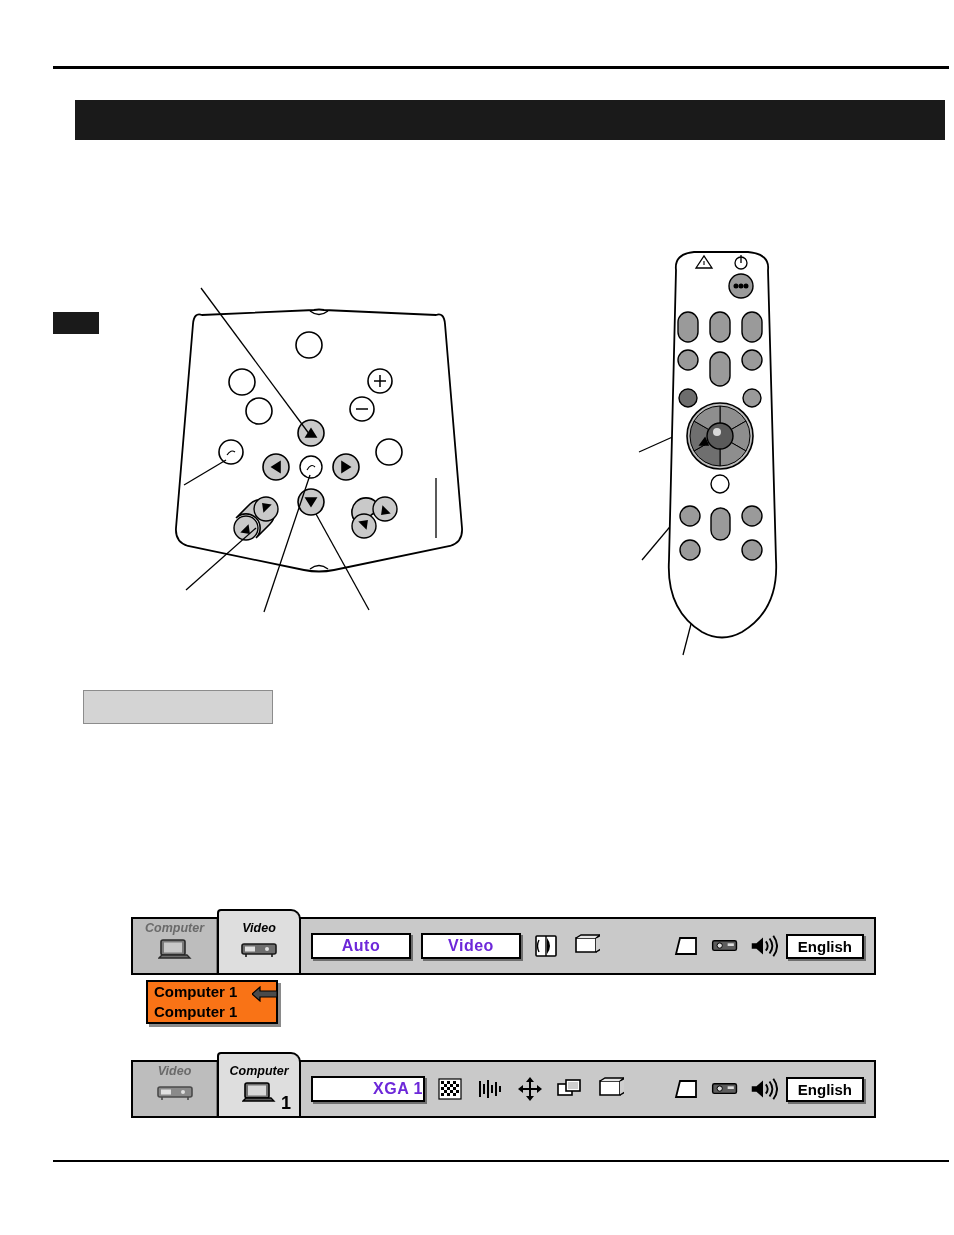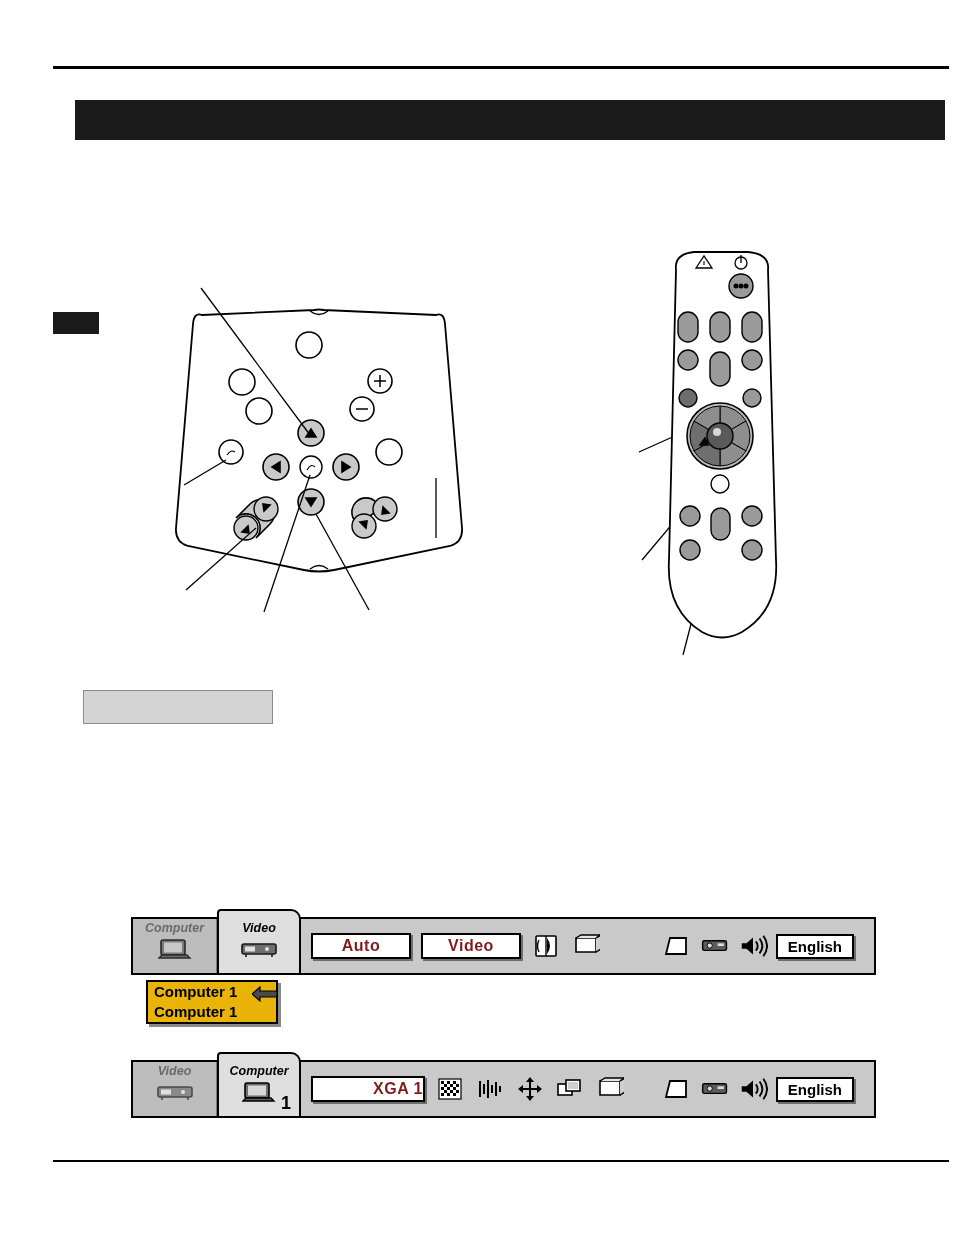--- a/index.html
+++ b/index.html
@@ -136,35 +136,35 @@
   .inputgroup {
     flex: 1;
     display: flex;
     align-items: center;
     padding-left: 10px;
     gap: 10px;
   }
   .lcd {
     background: #fff;
     border: 2px solid #000;
-    color: #7f1d1d;
+    color: #6d28d9;
     font-weight: bold;
     font-size: 16px;
     letter-spacing: 0.5px;
     padding: 2px 0;
     text-align: center;
     min-width: 96px;
     box-shadow: 2px 2px 0 #6e6e6e;
   }
   .lcd.wide { min-width: 110px; text-align: right; }
   .sysgroup {
     display: flex;
     align-items: center;
     gap: 8px;
-    padding-right: 20px;
+    padding-right: 10px;
   }
   .lang-box {
     background: #fff;
     border: 2px solid #000;
     font-size: 15px;
     font-weight: bold;
     padding: 2px 10px;
     box-shadow: 2px 2px 0 #6e6e6e;
   }
   .mini-icon {
@@ -176,21 +176,21 @@
     font-weight: bold;
     position: absolute;
     right: 8px;
     bottom: 2px;
   }
   
   .dropdown {
     position: absolute;
     left: 122px; top: 980px;
     width: 132px;
-    background: #eab308;
+    background: #f97316;
     border: 2px solid #000;
     box-sizing: border-box;
     box-shadow: 3px 3px 0 #8a8a8a;
   }
   .dropdown .item {
     font-size: 15px;
     font-weight: bold;
     padding: 1px 6px;
     color: #000;
     line-height: 18px;

